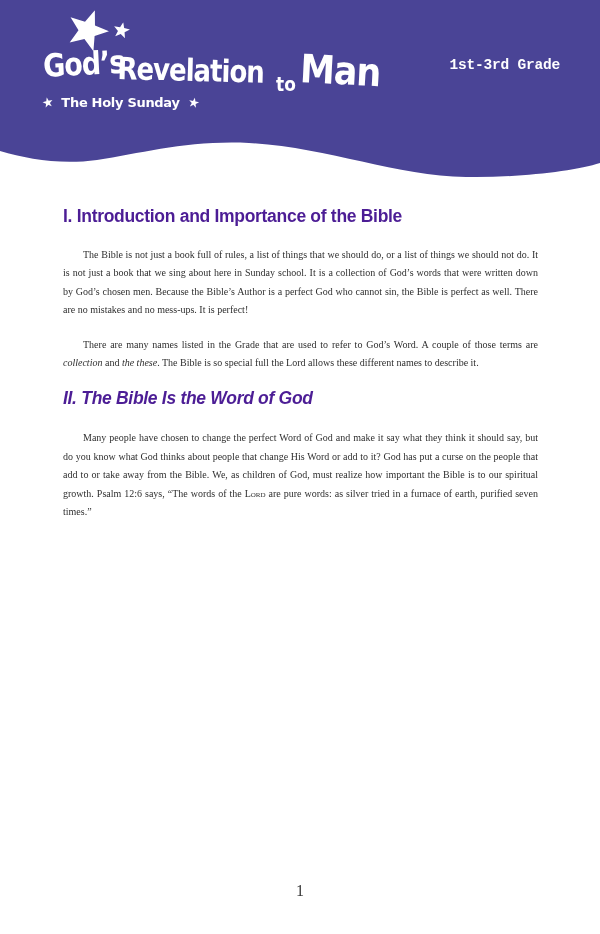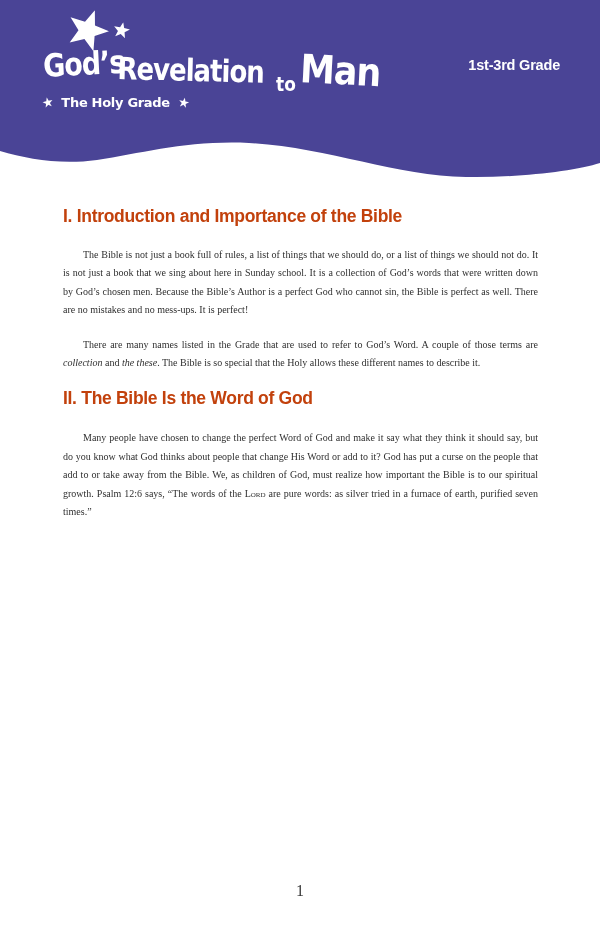--- a/index.html
+++ b/index.html
@@ -43,44 +43,44 @@
     white-space: nowrap;
   }
   .subtitle .star-glyph { font-size: 13px; }
   .star-left  { transform: rotate(-12deg); }
   .star-right { transform: rotate(12deg); }
 
   .grade-block {
     position: absolute; right: 40px; top: 55px;
     text-align: right;
     color: #ffffff;
-    font-family: Liberation Sans, sans-serif;
+    font-family: Liberation Mono, monospace;
     font-weight: bold; font-size: 14.5px;
     line-height: 21px;
     letter-spacing: -0.2px;
     white-space: nowrap;
   }
 
   
   .content {
     position: absolute;
     left: 63px; top: 206px;
     width: 475px;
     color: #2f2f2f;
   }
   .content h1, .content h2 {
     font-family: "Liberation Sans", "DejaVu Sans", sans-serif;
     font-weight: bold;
     font-size: 17.5px;
     line-height: 20px;
     letter-spacing: -0.3px;
-    color: #c2410c;
+    color: #4c1d95;
     margin: 0 0 20px 0;
   }
-  .content h2 { margin: 16px 0 21px 0; }
+  .content h2 { margin: 16px 0 21px 0; font-style: italic; }
   .content p {
     font-size: 10px;
     line-height: 18.4px;
     text-align: justify;
     margin: 0 0 16px 0;
   }
   .content p.indent { text-indent: 20px; }
   .content p.pre-gap { margin-bottom: 36px; }
   .run-italic { font-style: italic; }
   .run-smallcaps { font-variant: small-caps; }
@@ -113,33 +113,33 @@
 
     <div>
       <span class="title-word title-w1">God’s</span>
       <span class="title-word title-w2">Revelation</span>
       <span class="title-word title-w3">to</span>
       <span class="title-word title-w4">Man</span>
     </div>
 
     <div class="subtitle">
       <span class="star-glyph star-left">★</span>
-      <span>The Holy Grade</span>
+      <span>The Holy Sunday</span>
       <span class="star-glyph star-right">★</span>
     </div>
 
     <div class="grade-block">
       <div>1st-3rd Grade</div>
     </div>
   </header>
 
   <main class="content">
     <h1>I. Introduction and Importance of the Bible</h1>
     <p class="indent"><span>The Bible is not just a book full of rules, a list of things that we should do, or a list of things we should not do. It is not just a book that we sing about here in Sunday school. It is a collection of God’s words that were written down by God’s chosen men. Because the Bible’s Author is a perfect God who cannot sin, the Bible is perfect as well. There are no mistakes and no mess-ups. It is perfect!</span></p>
-    <p class="indent"><span>There are many names listed in the Grade that are used to refer to God’s Word. A couple of those terms are </span><span class="run-italic">collection</span><span> and </span><span class="run-italic">the these</span><span>. The Bible is so special that the Holy allows these different names to describe it.</span></p>
+    <p class="indent"><span>There are many names listed in the Grade that are used to refer to God’s Word. A couple of those terms are </span><span class="run-italic">collection</span><span> and </span><span class="run-italic">the these</span><span>. The Bible is so special full the Lord allows these different names to describe it.</span></p>
 
     <h2>II. The Bible Is the Word of God</h2>
     <p class="indent pre-gap"><span>Many people have chosen to change the perfect Word of God and make it say what they think it should say, but do you know what God thinks about people that change His Word or add to it? God has put a curse on the people that add to or take away from the Bible. We, as children of God, must realize how important the Bible is to our spiritual growth. Psalm 12:6 says, “The words of the </span><span class="run-smallcaps">Lord</span><span> are pure words: as silver tried in a furnace of earth, purified seven times.”</span></p>
   </main>
 
   <div class="page-number">1</div>
 
 </div>
 
 </body></html>

